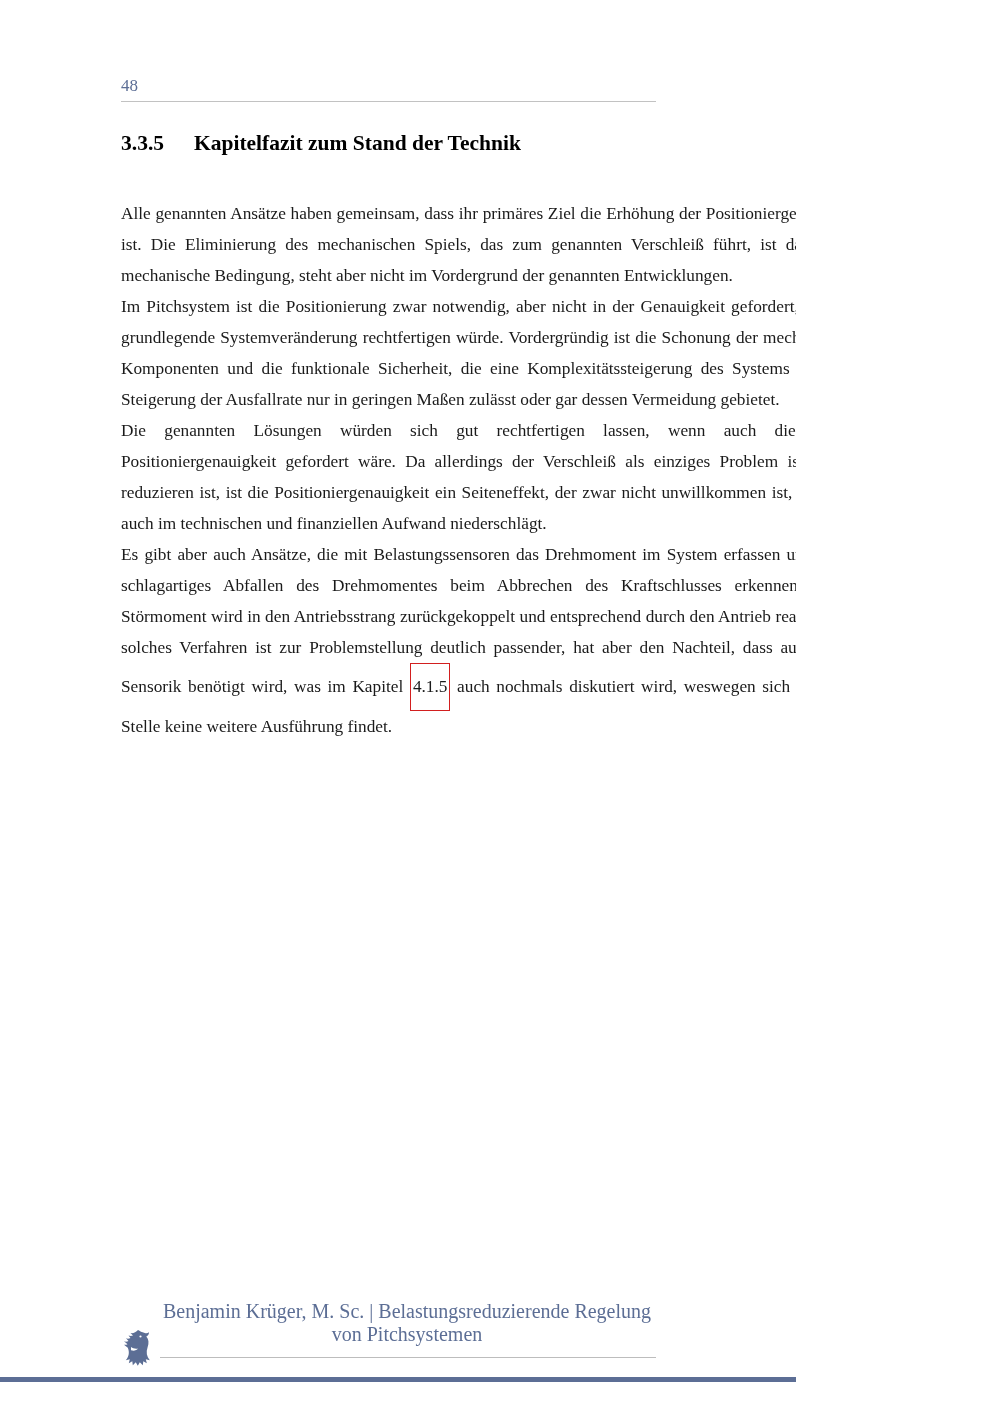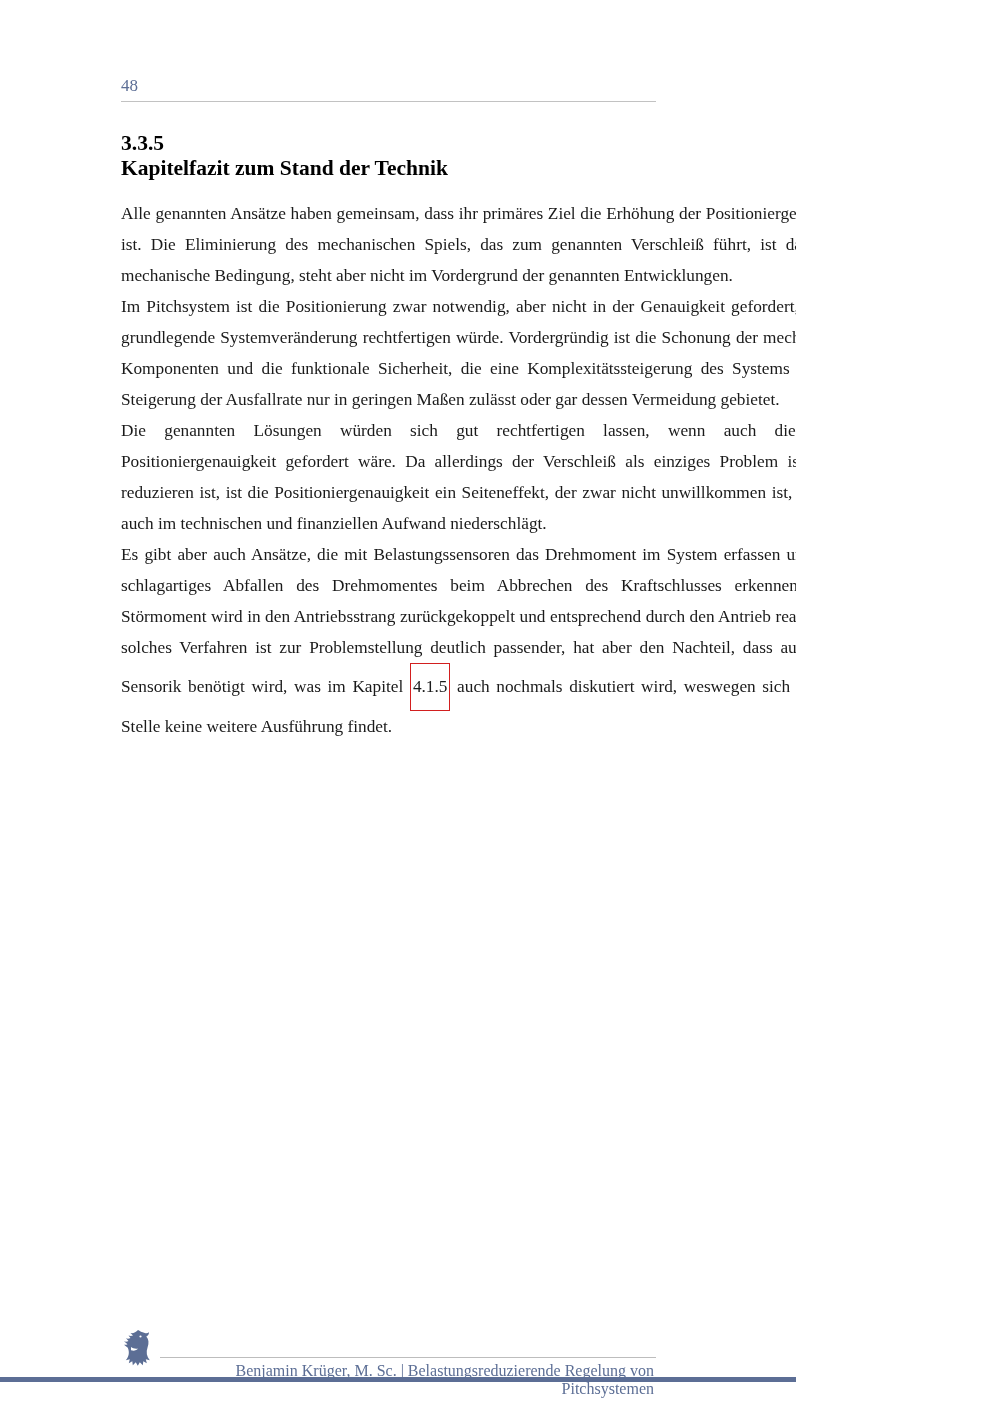--- a/index.html
+++ b/index.html
@@ -45,21 +45,20 @@
   
   .section-heading {
     position: absolute;
     top: 131px;
     left: 121px;
     right: 140px;
     font-weight: bold;
     font-size: 21.5px;
     color: #000;
     display: flex;
-    flex-direction: column;
   }
   .section-heading .sec-number { margin-right: 30px; }
 
   
   .body-text {
     position: absolute;
     top: 198px;
     left: 121px;
     width: 740px;
     font-size: 17.3px;
@@ -92,25 +91,25 @@
   }
   .footer-rule {
     position: absolute;
     top: 1357px;
     left: 160px;
     right: 140px;
     border-top: 1px solid #bdbdbd;
   }
   .footer-credit {
     position: absolute;
-    top: 1362px;
+    top: 1300px;
     left: 160px;
     right: 142px;
-    text-align: right;
-    font-size: 16px;
+    text-align: center;
+    font-size: 20px;
     color: var(--accent, #5c6e95);
   }
   .bottom-bar {
     position: absolute;
     left: 0;
     right: 0;
     top: 1377px;
     height: 5px;
     background: var(--accent, #5c6e95);
   }

